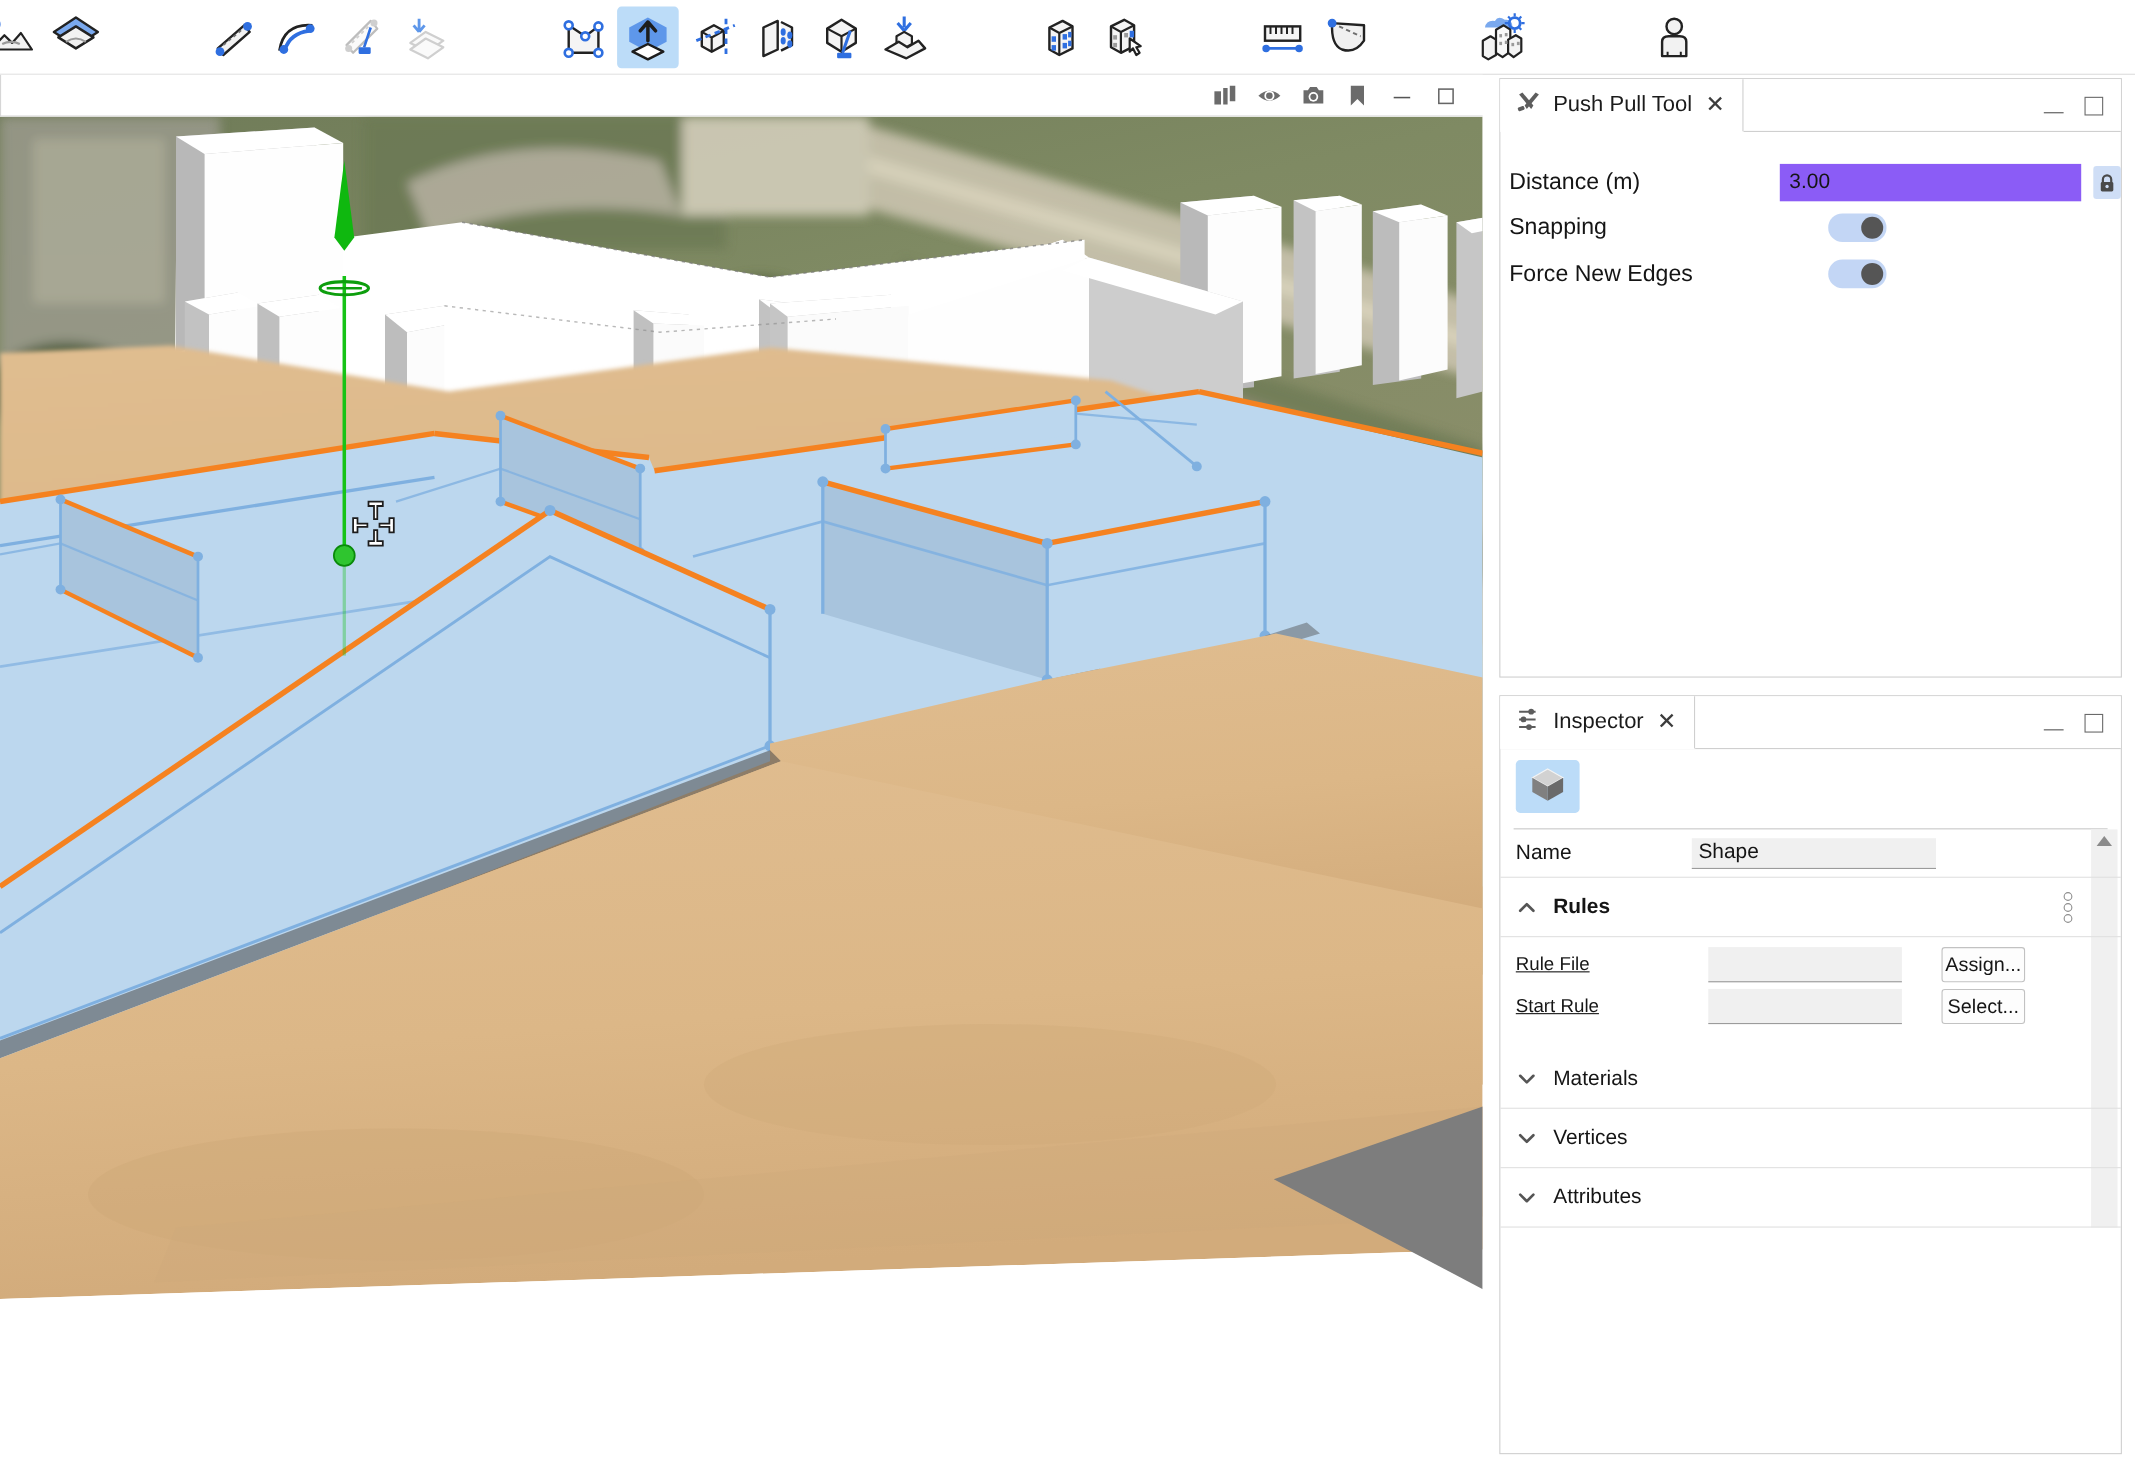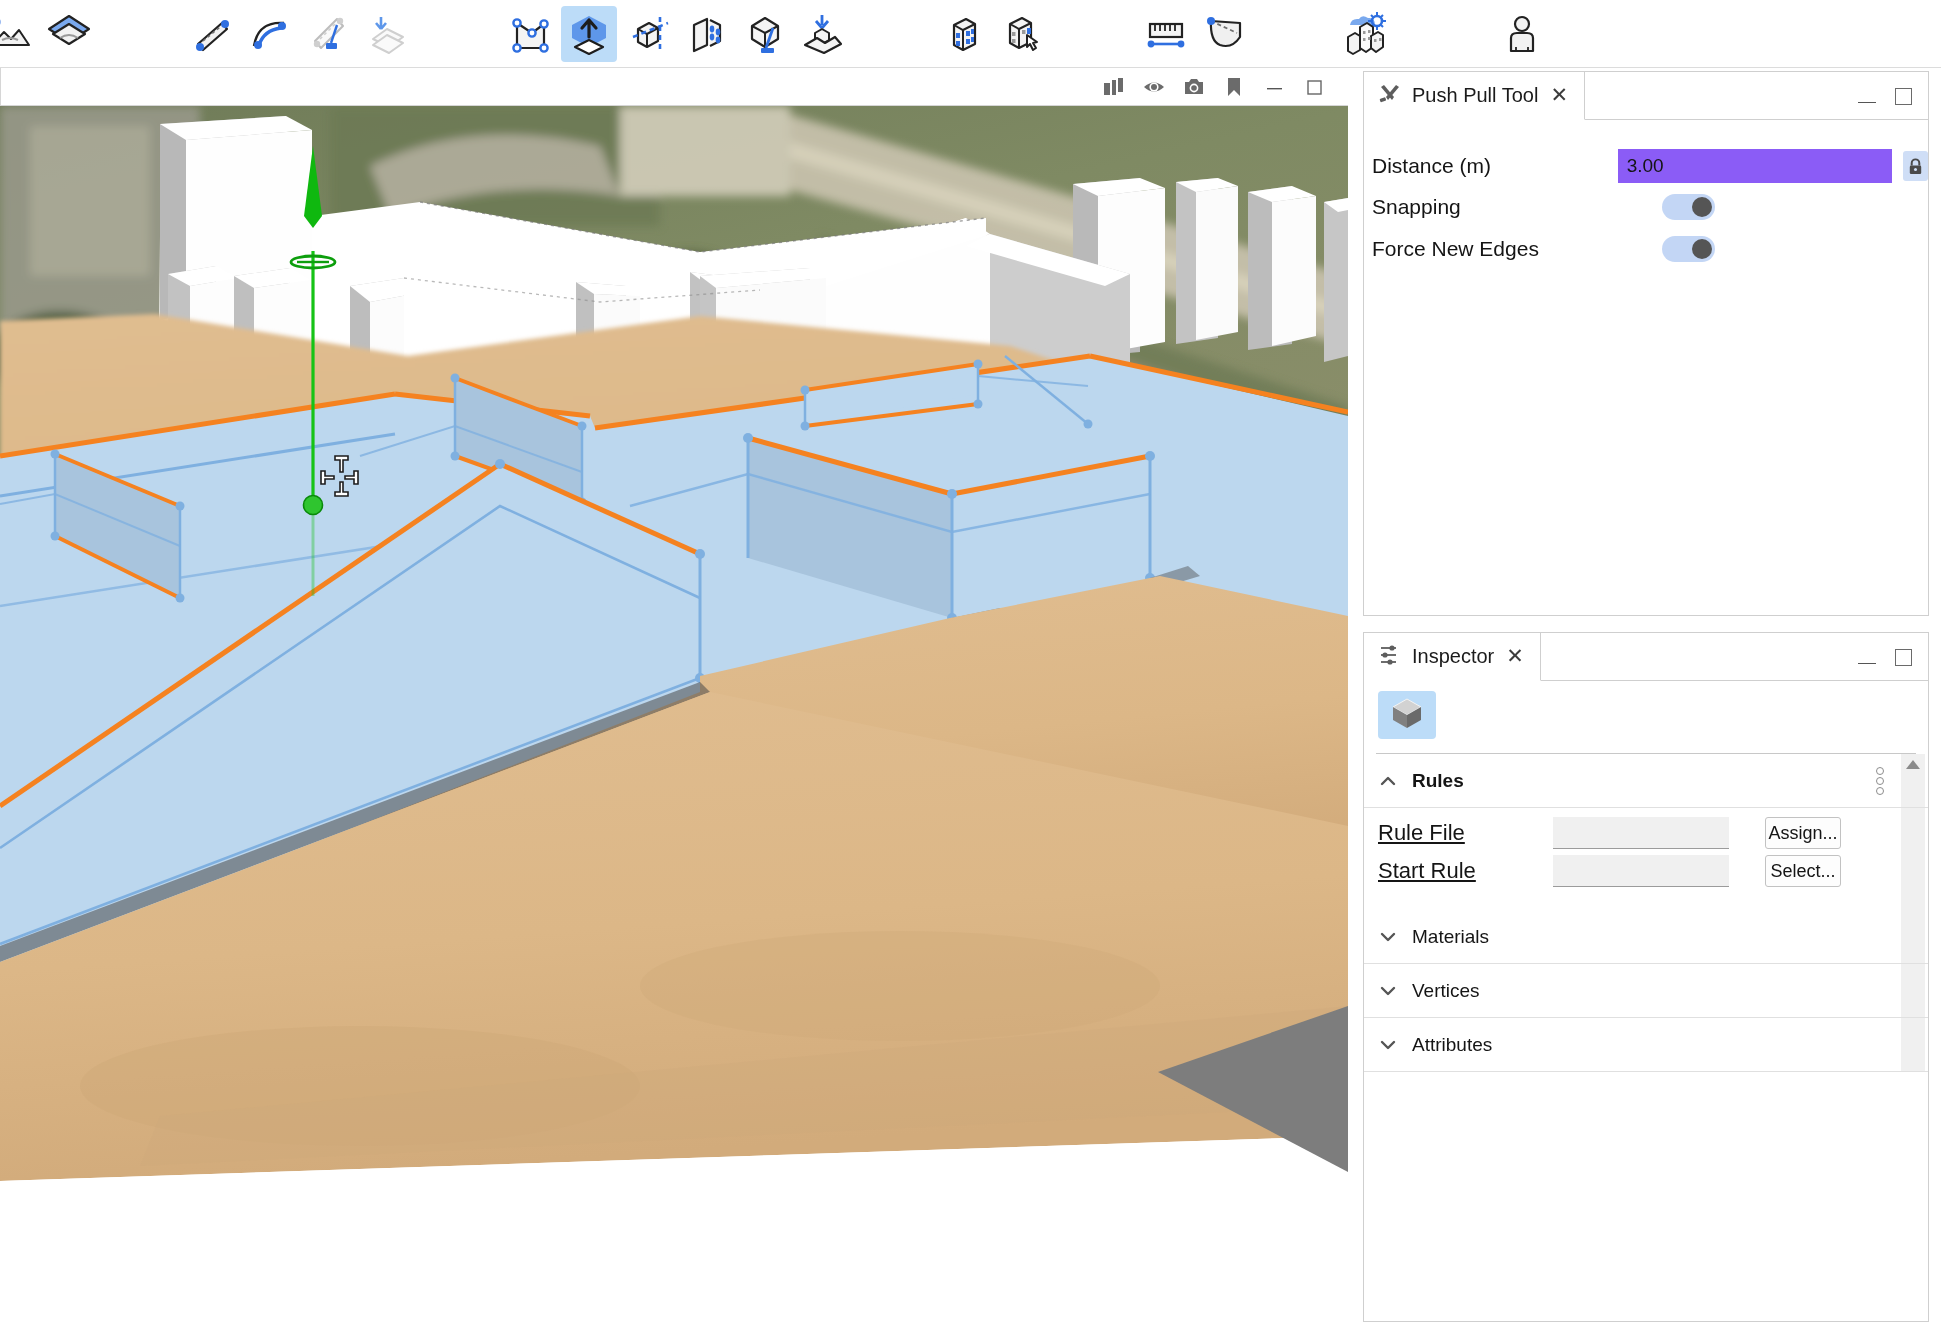--- a/index.html
+++ b/index.html
@@ -208,21 +208,21 @@
     display: flex; flex-direction: column; gap: 2px; cursor: pointer;
   }
   .sec-dots span {
     display: block; width: 8px; height: 8px;
     border: 1px solid #8d8d8d; border-radius: 50%;
   }
 
   .rules-body { position: relative; padding: 6px 0 20px 14px; }
   .rules-line { display: flex; align-items: center; height: 38px; gap: 0; }
   .rules-link {
-    width: 175px; font-size: 22px; color: #151515;
+    width: 175px; font-size: 17px; color: #151515;
     text-decoration: underline; cursor: pointer;
   }
   .rules-field {
     width: 176px; height: 32px;
     background: #f0f0f0;
     border: none; border-bottom: 1px solid #9b9b9b;
     font-family: "Liberation Sans", sans-serif;
     font-size: 18px;
     padding: 0 6px;
     outline: none;
@@ -805,20 +805,24 @@
     </div>
   </div>
   <div class="insp-sep"></div>
 
   <div class="insp-scroll">
 
     <div class="insp-scrollbar">
       <div class="insp-sb-up"></div>
     </div>
 
+    <div class="insp-row">
+      <span class="insp-name-label">Name</span>
+      <input class="insp-name-input" type="text" value="Shape" style="">
+    </div>
 
     <div class="insp-section">
       <span class="chev">
         <svg width="20" height="20" viewBox="0 0 20 20">
             <path d="M4 13 L10 7 L16 13" fill="none" stroke="#555" stroke-width="2.4" stroke-linecap="round" stroke-linejoin="round"></path>
           </svg>
       </span>
       <span class="sec-title bold">Rules</span>
       <span class="sec-dots">
           <span></span>

